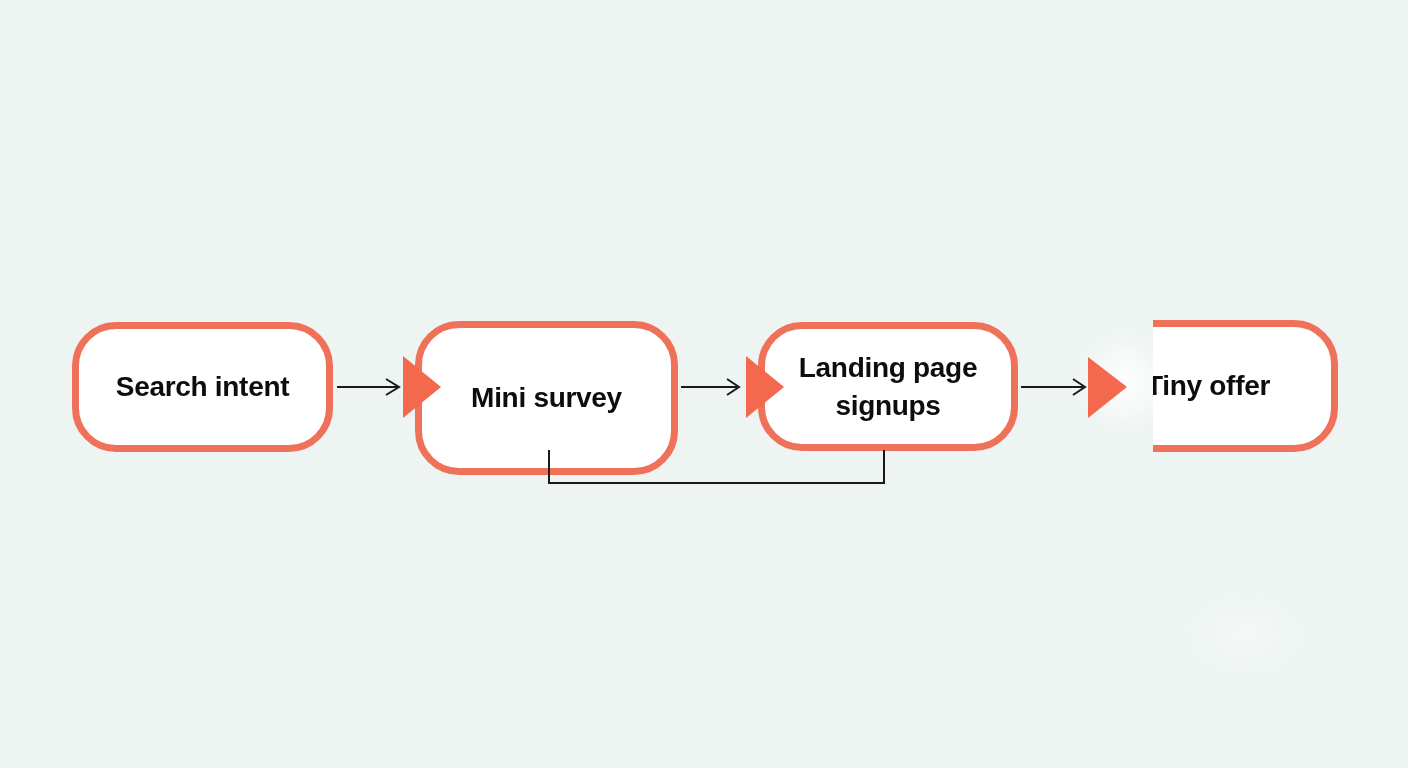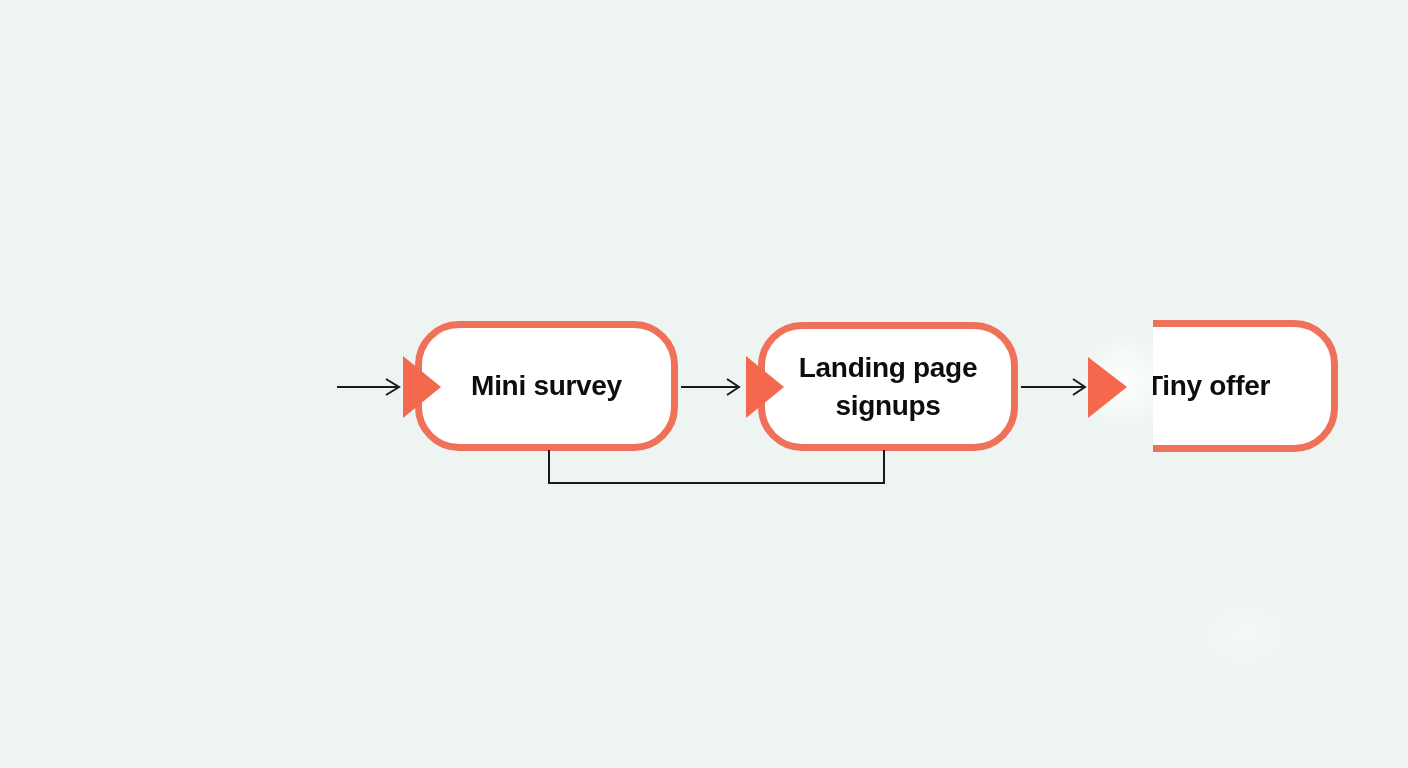--- a/index.html
+++ b/index.html
@@ -35,21 +35,21 @@
     border-radius:44px;
     display:flex;align-items:center;justify-content:center;
     color:var(--text);
     font-size:28px;font-weight:600;letter-spacing:-0.3px;
     line-height:1.35;
     text-align:center;
     z-index:2;
   }
   .node .label{display:block;max-width:210px;}
   .n1{left:72px;top:322px;width:261px;height:130px;}
-  .n2{left:415px;top:321px;width:263px;height:130px;}
+  .n2{left:415px;top:321px;width:263px;height:154px;}
   .n3{left:758px;top:322px;width:260px;height:129px;}
   .n4-clip{
     position:absolute;left:1153px;top:320px;width:185px;height:148px;
     overflow:hidden;z-index:2;
   }
   .n4{left:-75px;top:0;width:260px;height:132px;position:absolute;}
   svg.overlay{
     position:absolute;left:0;top:0;z-index:3;
     pointer-events:none;
   }
@@ -58,20 +58,23 @@
   .tri{fill:var(--triangle);stroke:none;}
 </style>
 </head>
 <body>
 
 <div class="canvas">
 
   <div class="glow g1"></div>
   <div class="glow g2"></div>
 
+  <div class="node n1">
+    <span class="label">Search intent</span>
+  </div>
 
   <div class="node n2">
     <span class="label">Mini survey</span>
   </div>
 
   <div class="node n3">
     <span class="label">Landing page signups</span>
   </div>
 
   <div class="n4-clip">

